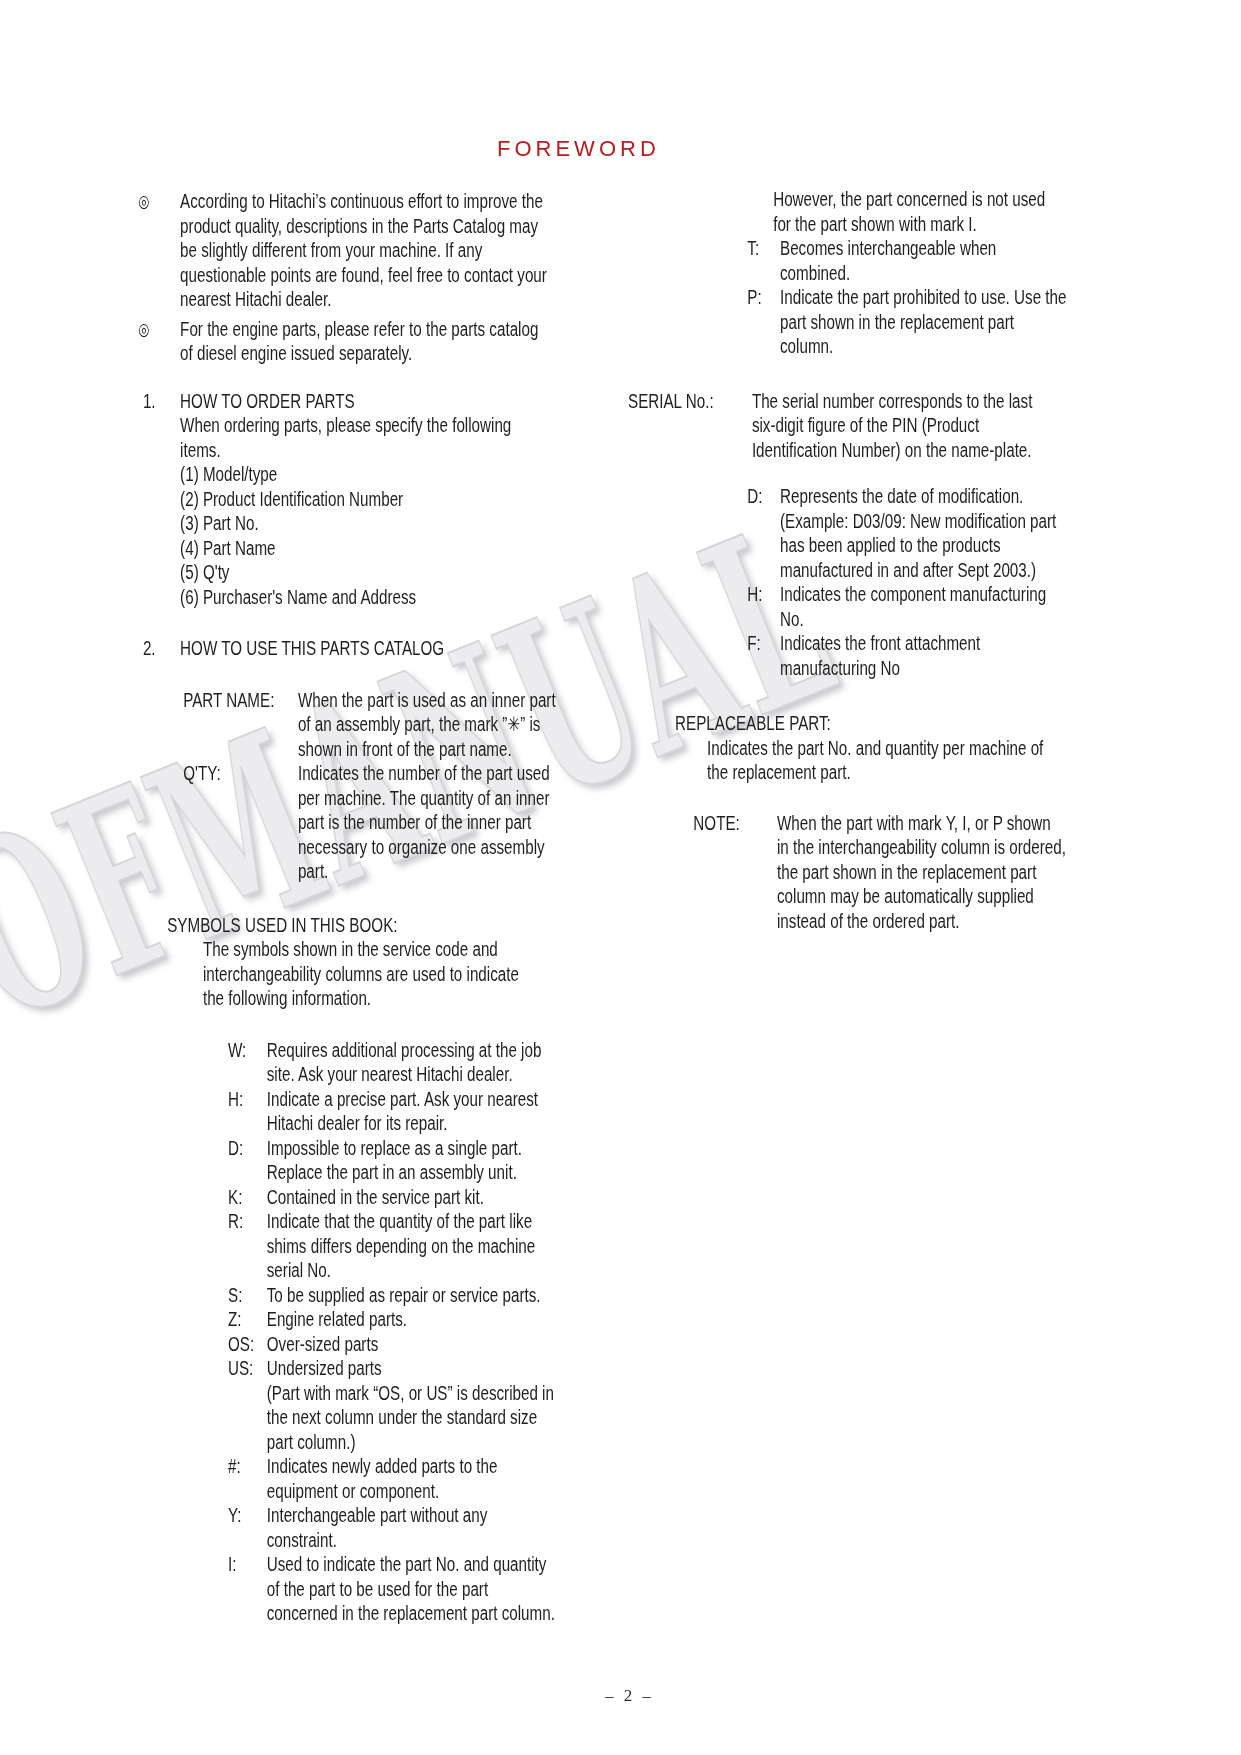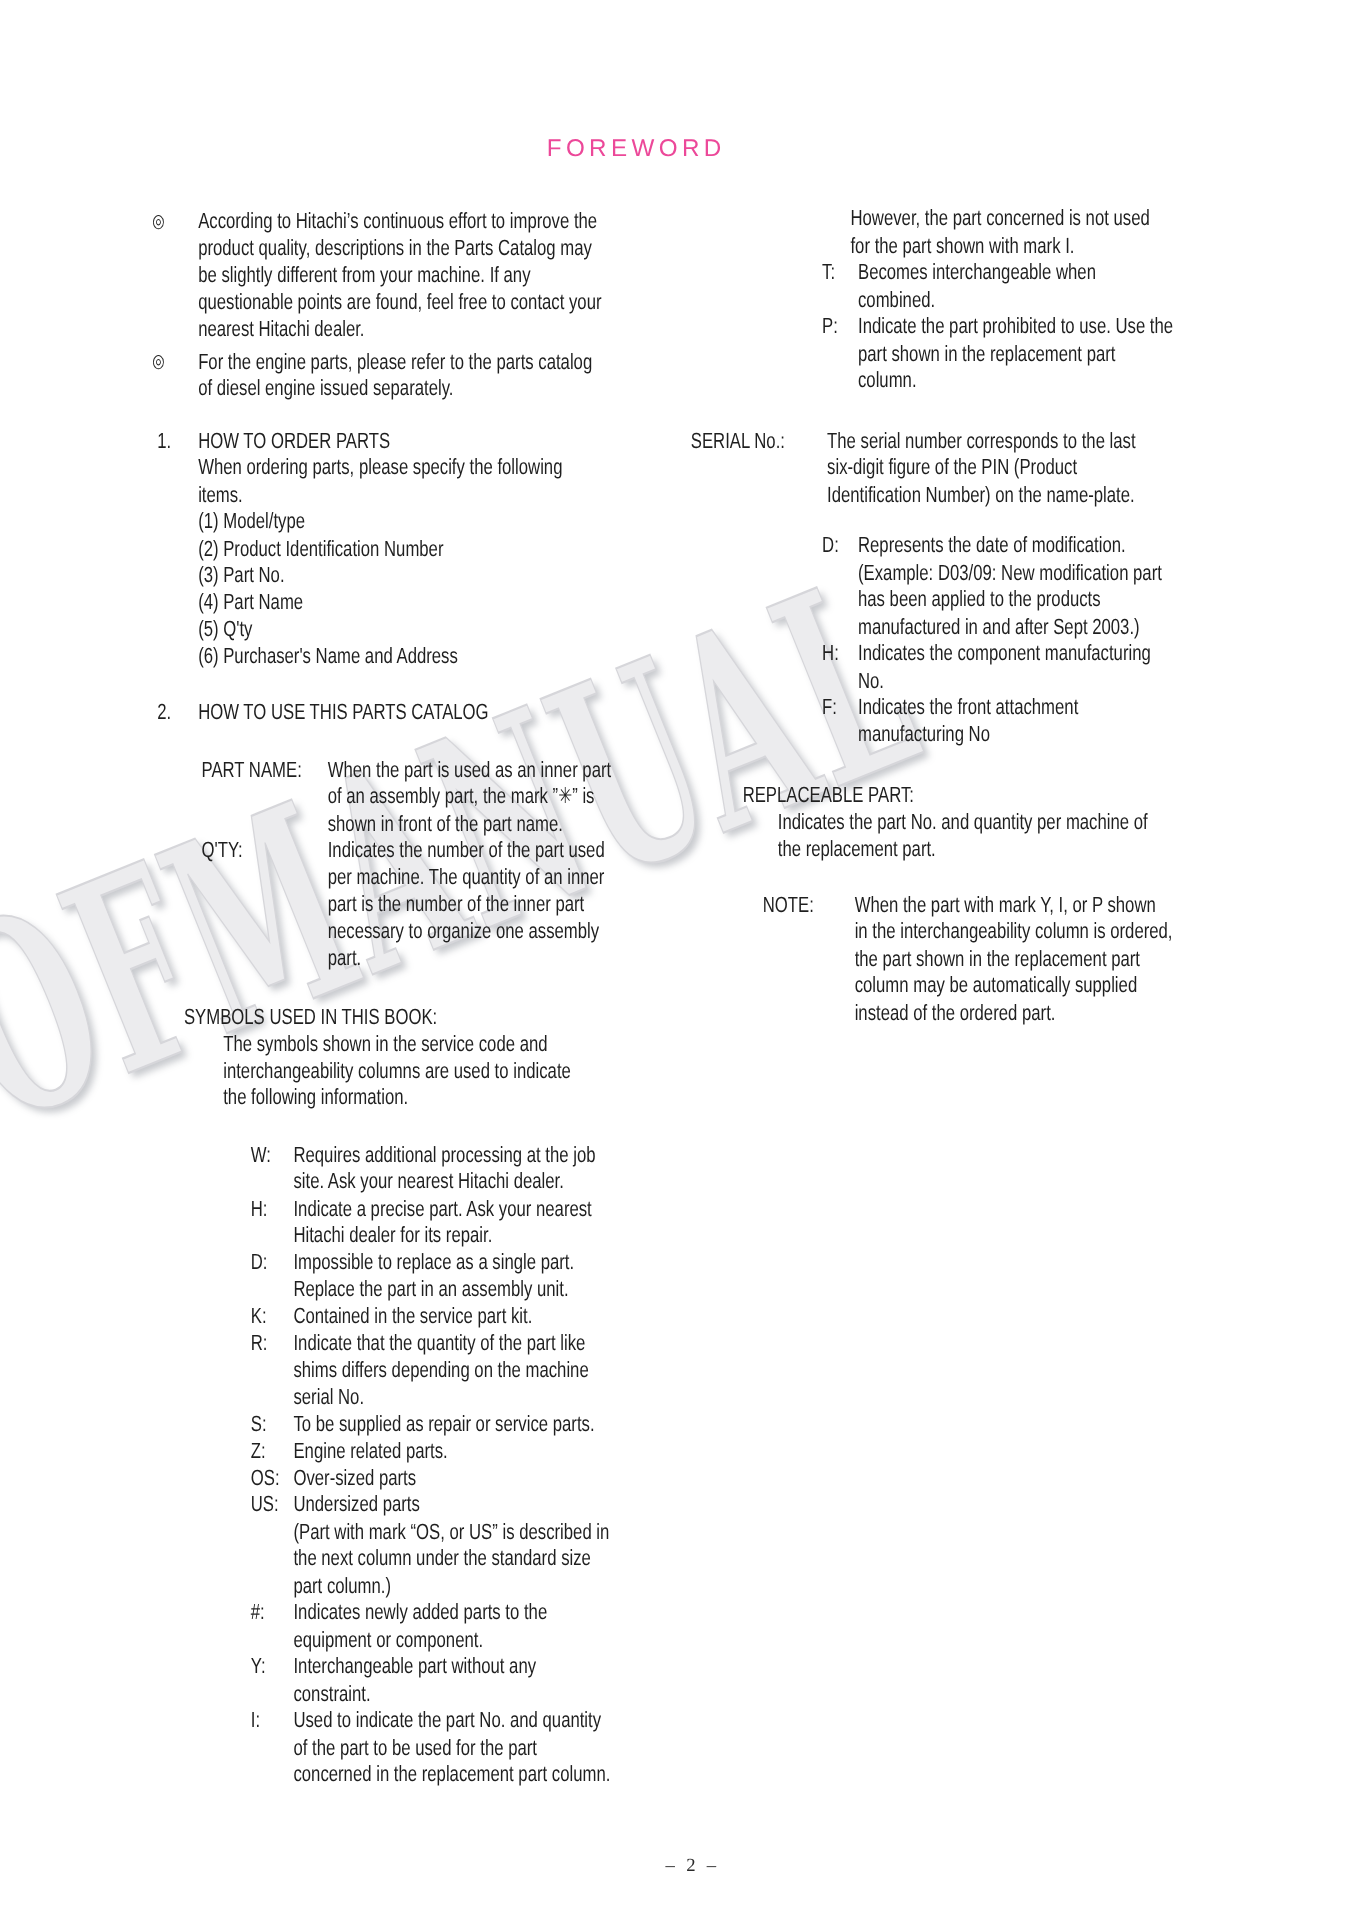--- a/index.html
+++ b/index.html
@@ -16,22 +16,22 @@
     font-weight:bold;font-size:240px;line-height:1;letter-spacing:6px;
     color:#ececee;
     -webkit-text-stroke:2px #d6d6da;
     text-shadow:5px 6px 9px rgba(125,128,138,0.42),-2px -2px 0 rgba(255,255,255,0.85);
     transform:rotate(-22deg) scaleX(0.55);
     transform-origin:0 0;
     white-space:nowrap;
     pointer-events:none;
   }
   .title{
-    position:absolute;left:497px;top:124px;z-index:2;
-    font-size:22px;letter-spacing:4px;line-height:1;color:#ec4899;
+    position:absolute;left:497px;top:138px;z-index:2;
+    font-size:22px;letter-spacing:4px;line-height:1;color:#b91c1c;
   }
   .col{position:absolute;z-index:1;font-size:20px;line-height:24.5px;transform:scaleX(0.76);transform-origin:0 0;}
   .col-left{left:133px;top:189px;width:588px;}
   .col-right{left:628px;top:187px;width:638px;}
   .ml{white-space:pre-line;}
   .bullet-row{display:flex;}
   .marker{margin-left:7px;width:55px;font-size:17px;line-height:24.5px;font-family:"DejaVu Sans",sans-serif;}
   .btext{flex:1;}
   .sec-heading{display:flex;}
   .num{margin-left:13px;width:49px;}

